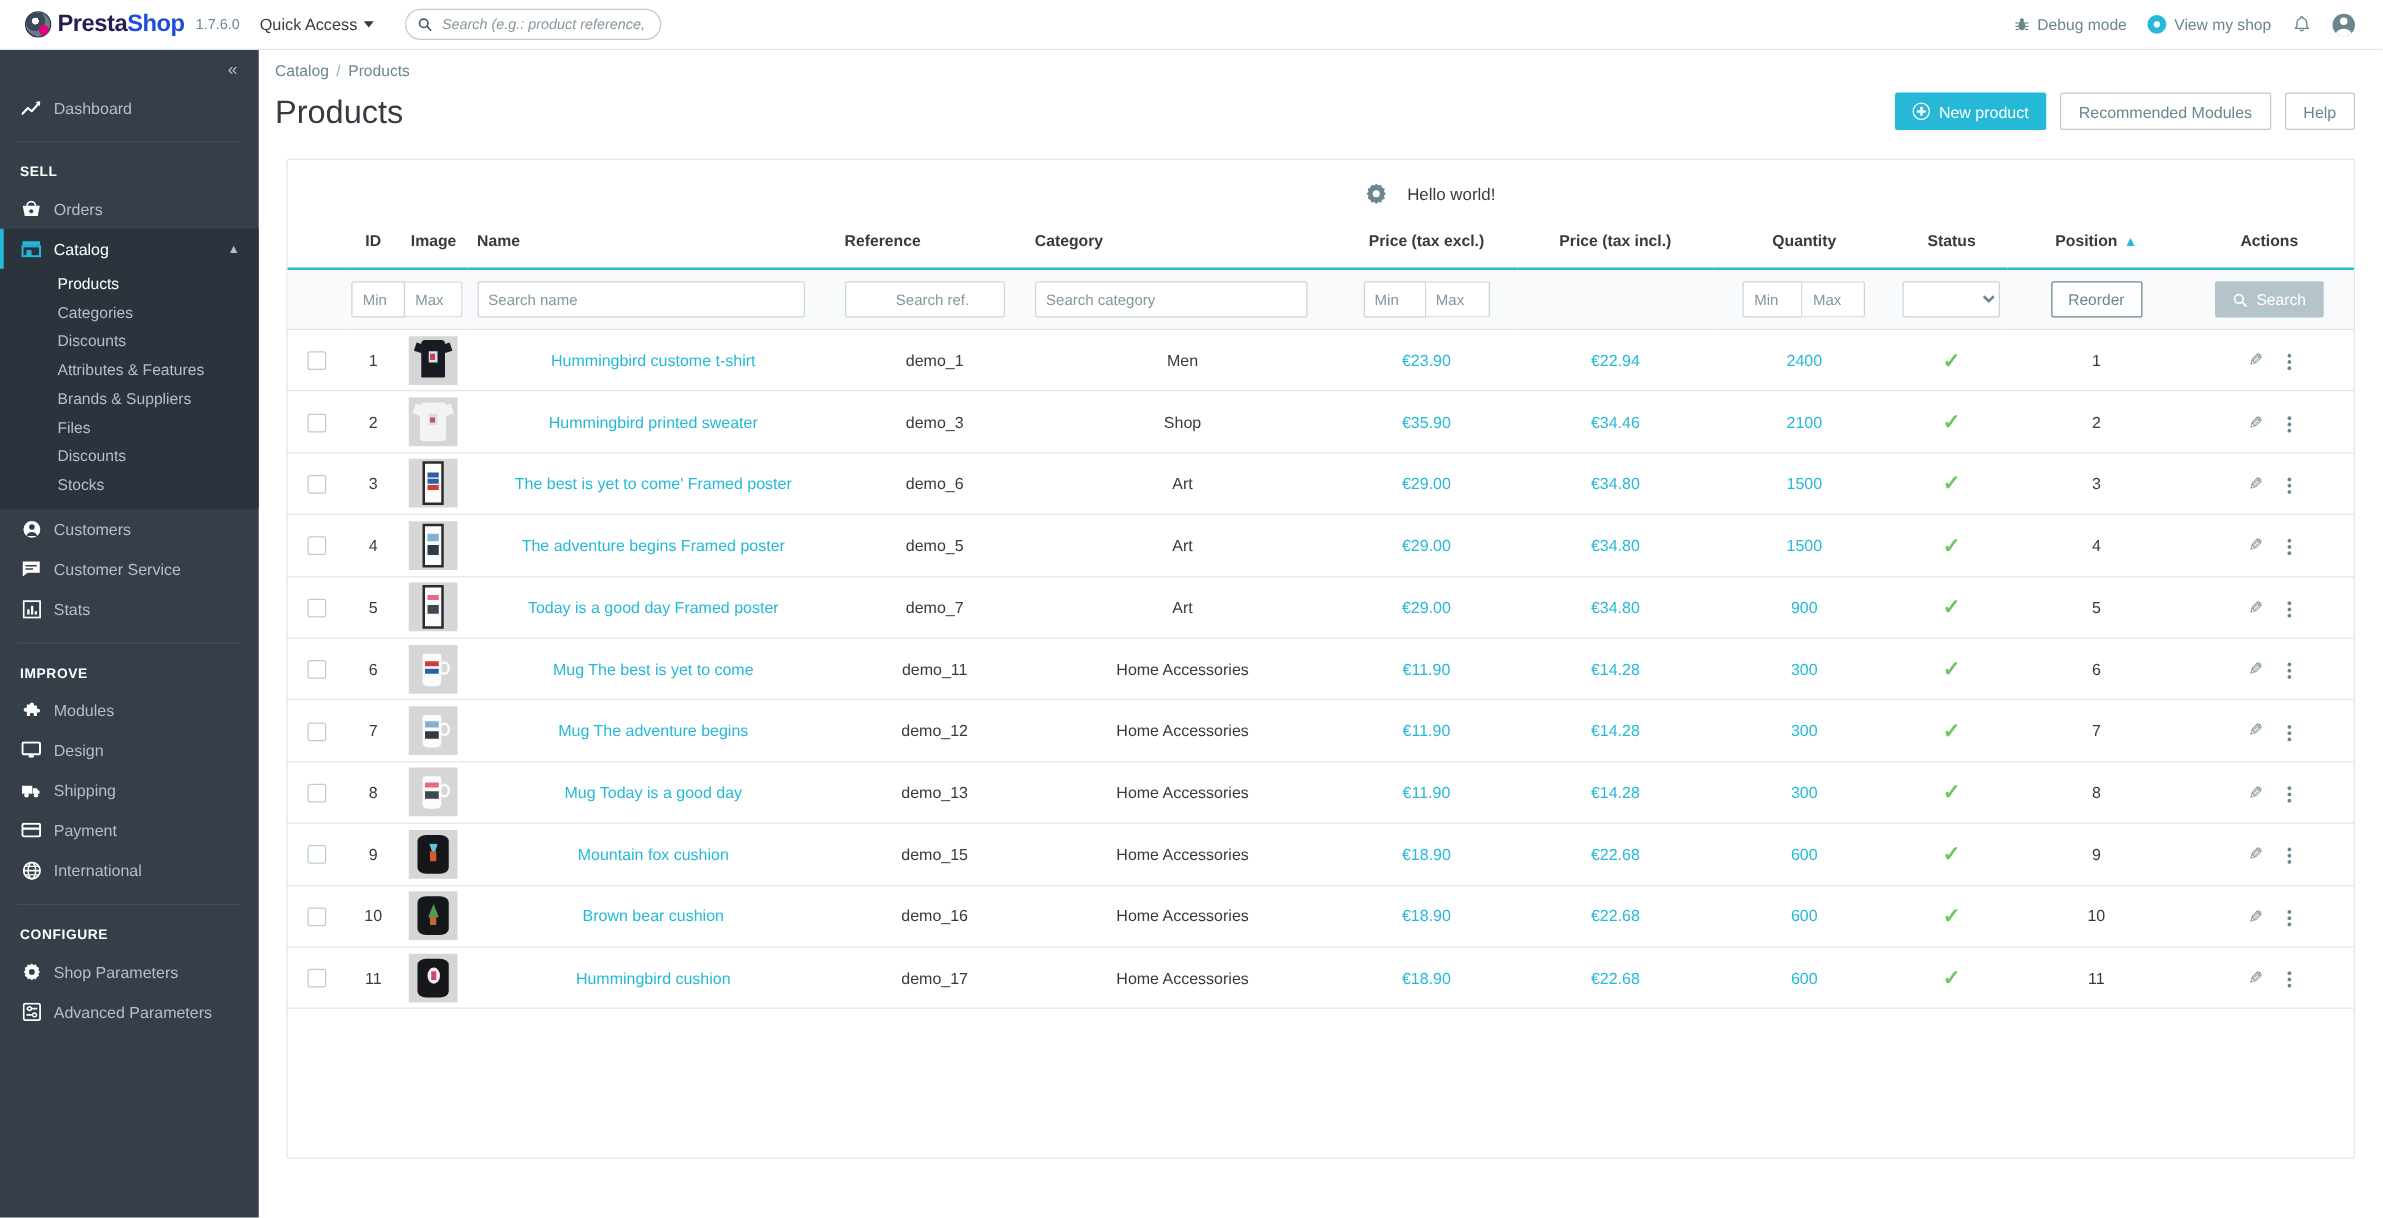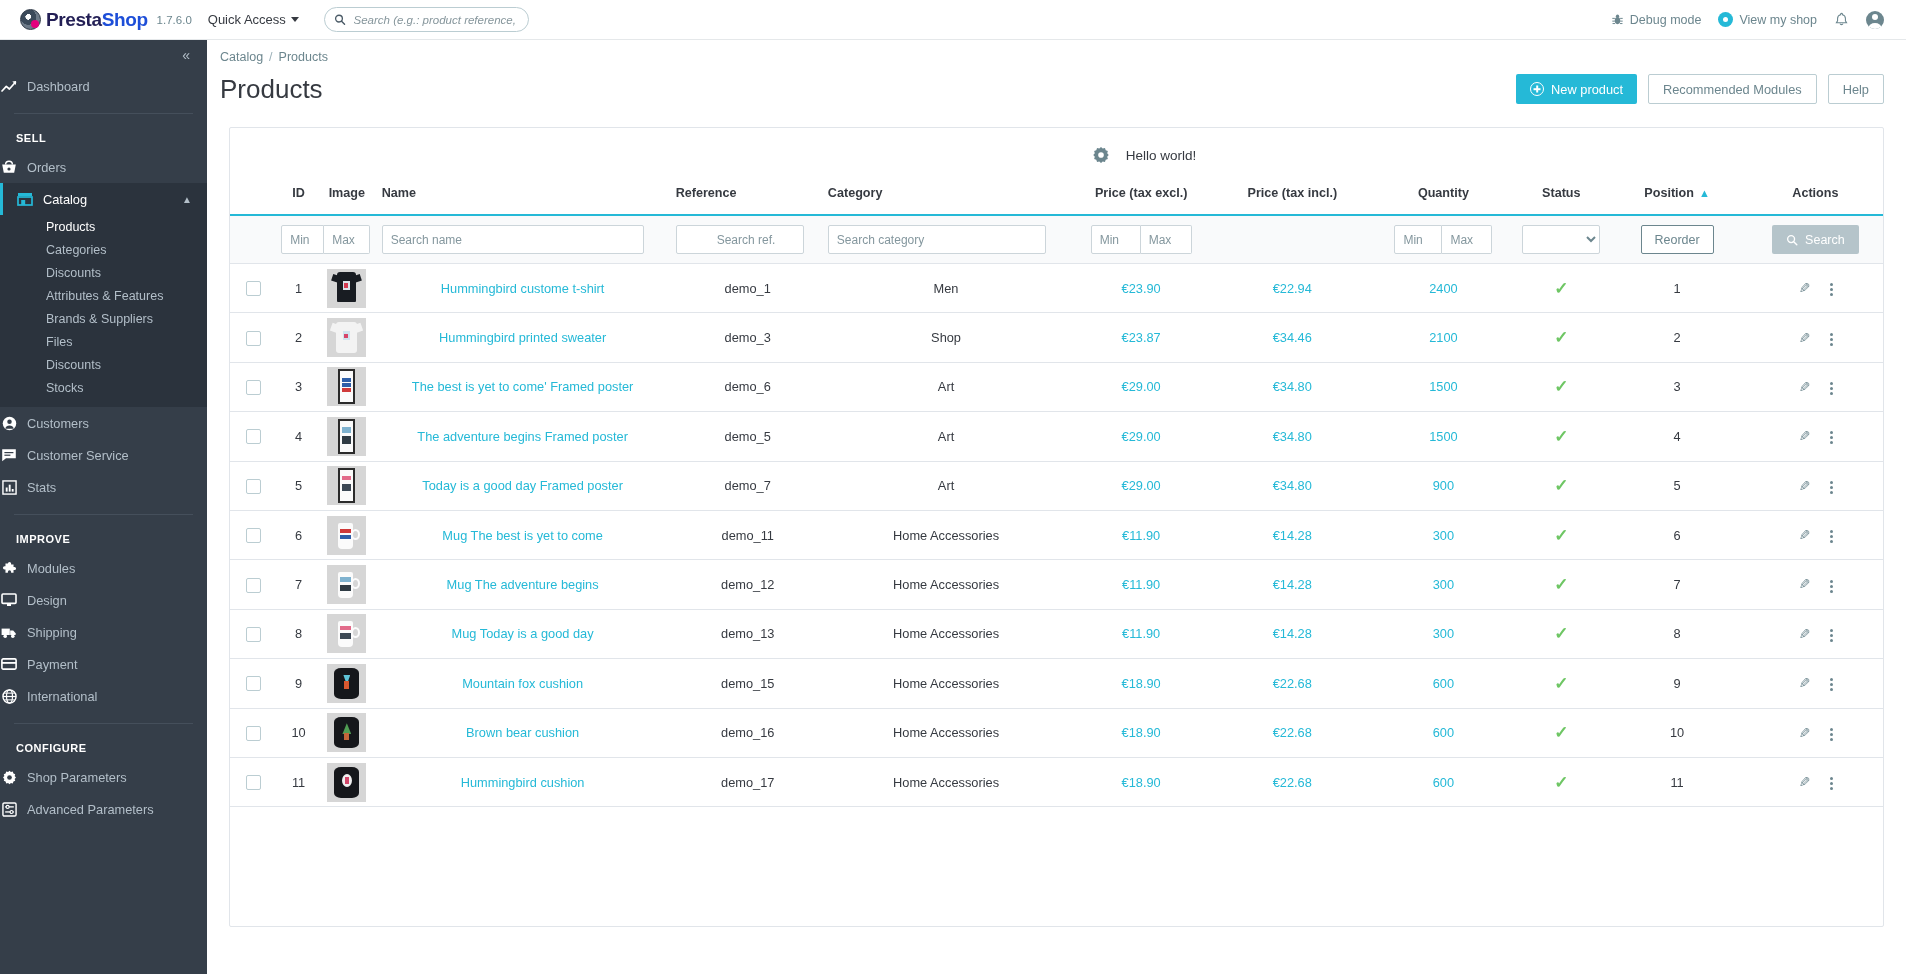--- a/index.html
+++ b/index.html
@@ -84,21 +84,21 @@
     position: absolute; top: 40px; left: 0; width: 207px; height: 934px;
     background: #353e49; overflow: hidden; z-index: 30;
   }
   .collapse-btn {
     height: 30px; display: flex; align-items: center; justify-content: flex-end;
     padding-right: 18px; color: #b3bfc9; font-size: 14px; cursor: pointer;
     letter-spacing: -1px;
   }
   .nav-item {
     display: flex; align-items: center; height: 32px;
-    color: #b3bfc9; font-size: 12.8px;
+    padding-left: 16px; color: #b3bfc9; font-size: 12.8px;
     cursor: pointer; position: relative;
   }
   .nav-item .ico {
     width: 18px; margin-right: 9px; display: inline-flex;
     align-items: center; justify-content: center; font-size: 13px;
     color: #ffffff; flex: none;
   }
   .nav-item.active {
     background: #2b333d; color: #ffffff;
     border-left: 3px solid #25b9d7; padding-left: 13px;
@@ -570,21 +570,21 @@
                 <b></b>
               </span></td>
           </tr>
           <tr class="prow">
             <td><span class="chk"></span></td>
             <td>2</td>
             <td><span class="thumb"><i style="left:9px;top:4px;width:21px;height:31px;background:#f3f3f3;border-radius:3px"></i><i style="left:4px;top:6px;width:8px;height:8px;background:#f3f3f3;transform:rotate(20deg)"></i><i style="left:27px;top:6px;width:8px;height:8px;background:#f3f3f3;transform:rotate(-20deg)"></i><i style="left:16px;top:13px;width:7px;height:9px;background:#cfe3ee"></i><i style="left:17px;top:16px;width:4px;height:4px;background:#d6456a"></i></span></td>
             <td class="c-name"><span class="lnk">Hummingbird printed sweater</span></td>
             <td class="c-ref">demo_3</td>
             <td class="c-cat">Shop</td>
-            <td><span class="lnk">€23.87</span></td>
+            <td><span class="lnk">€35.90</span></td>
             <td><span class="lnk">€34.46</span></td>
             <td><span class="lnk">2100</span></td>
             <td><span class="check-ok">✓</span></td>
             <td>2</td>
             <td class="act-cell"><span class="pencil">✎</span><span class="kebab">
                 <b></b>
                 <b></b>
                 <b></b>
               </span></td>
           </tr>

